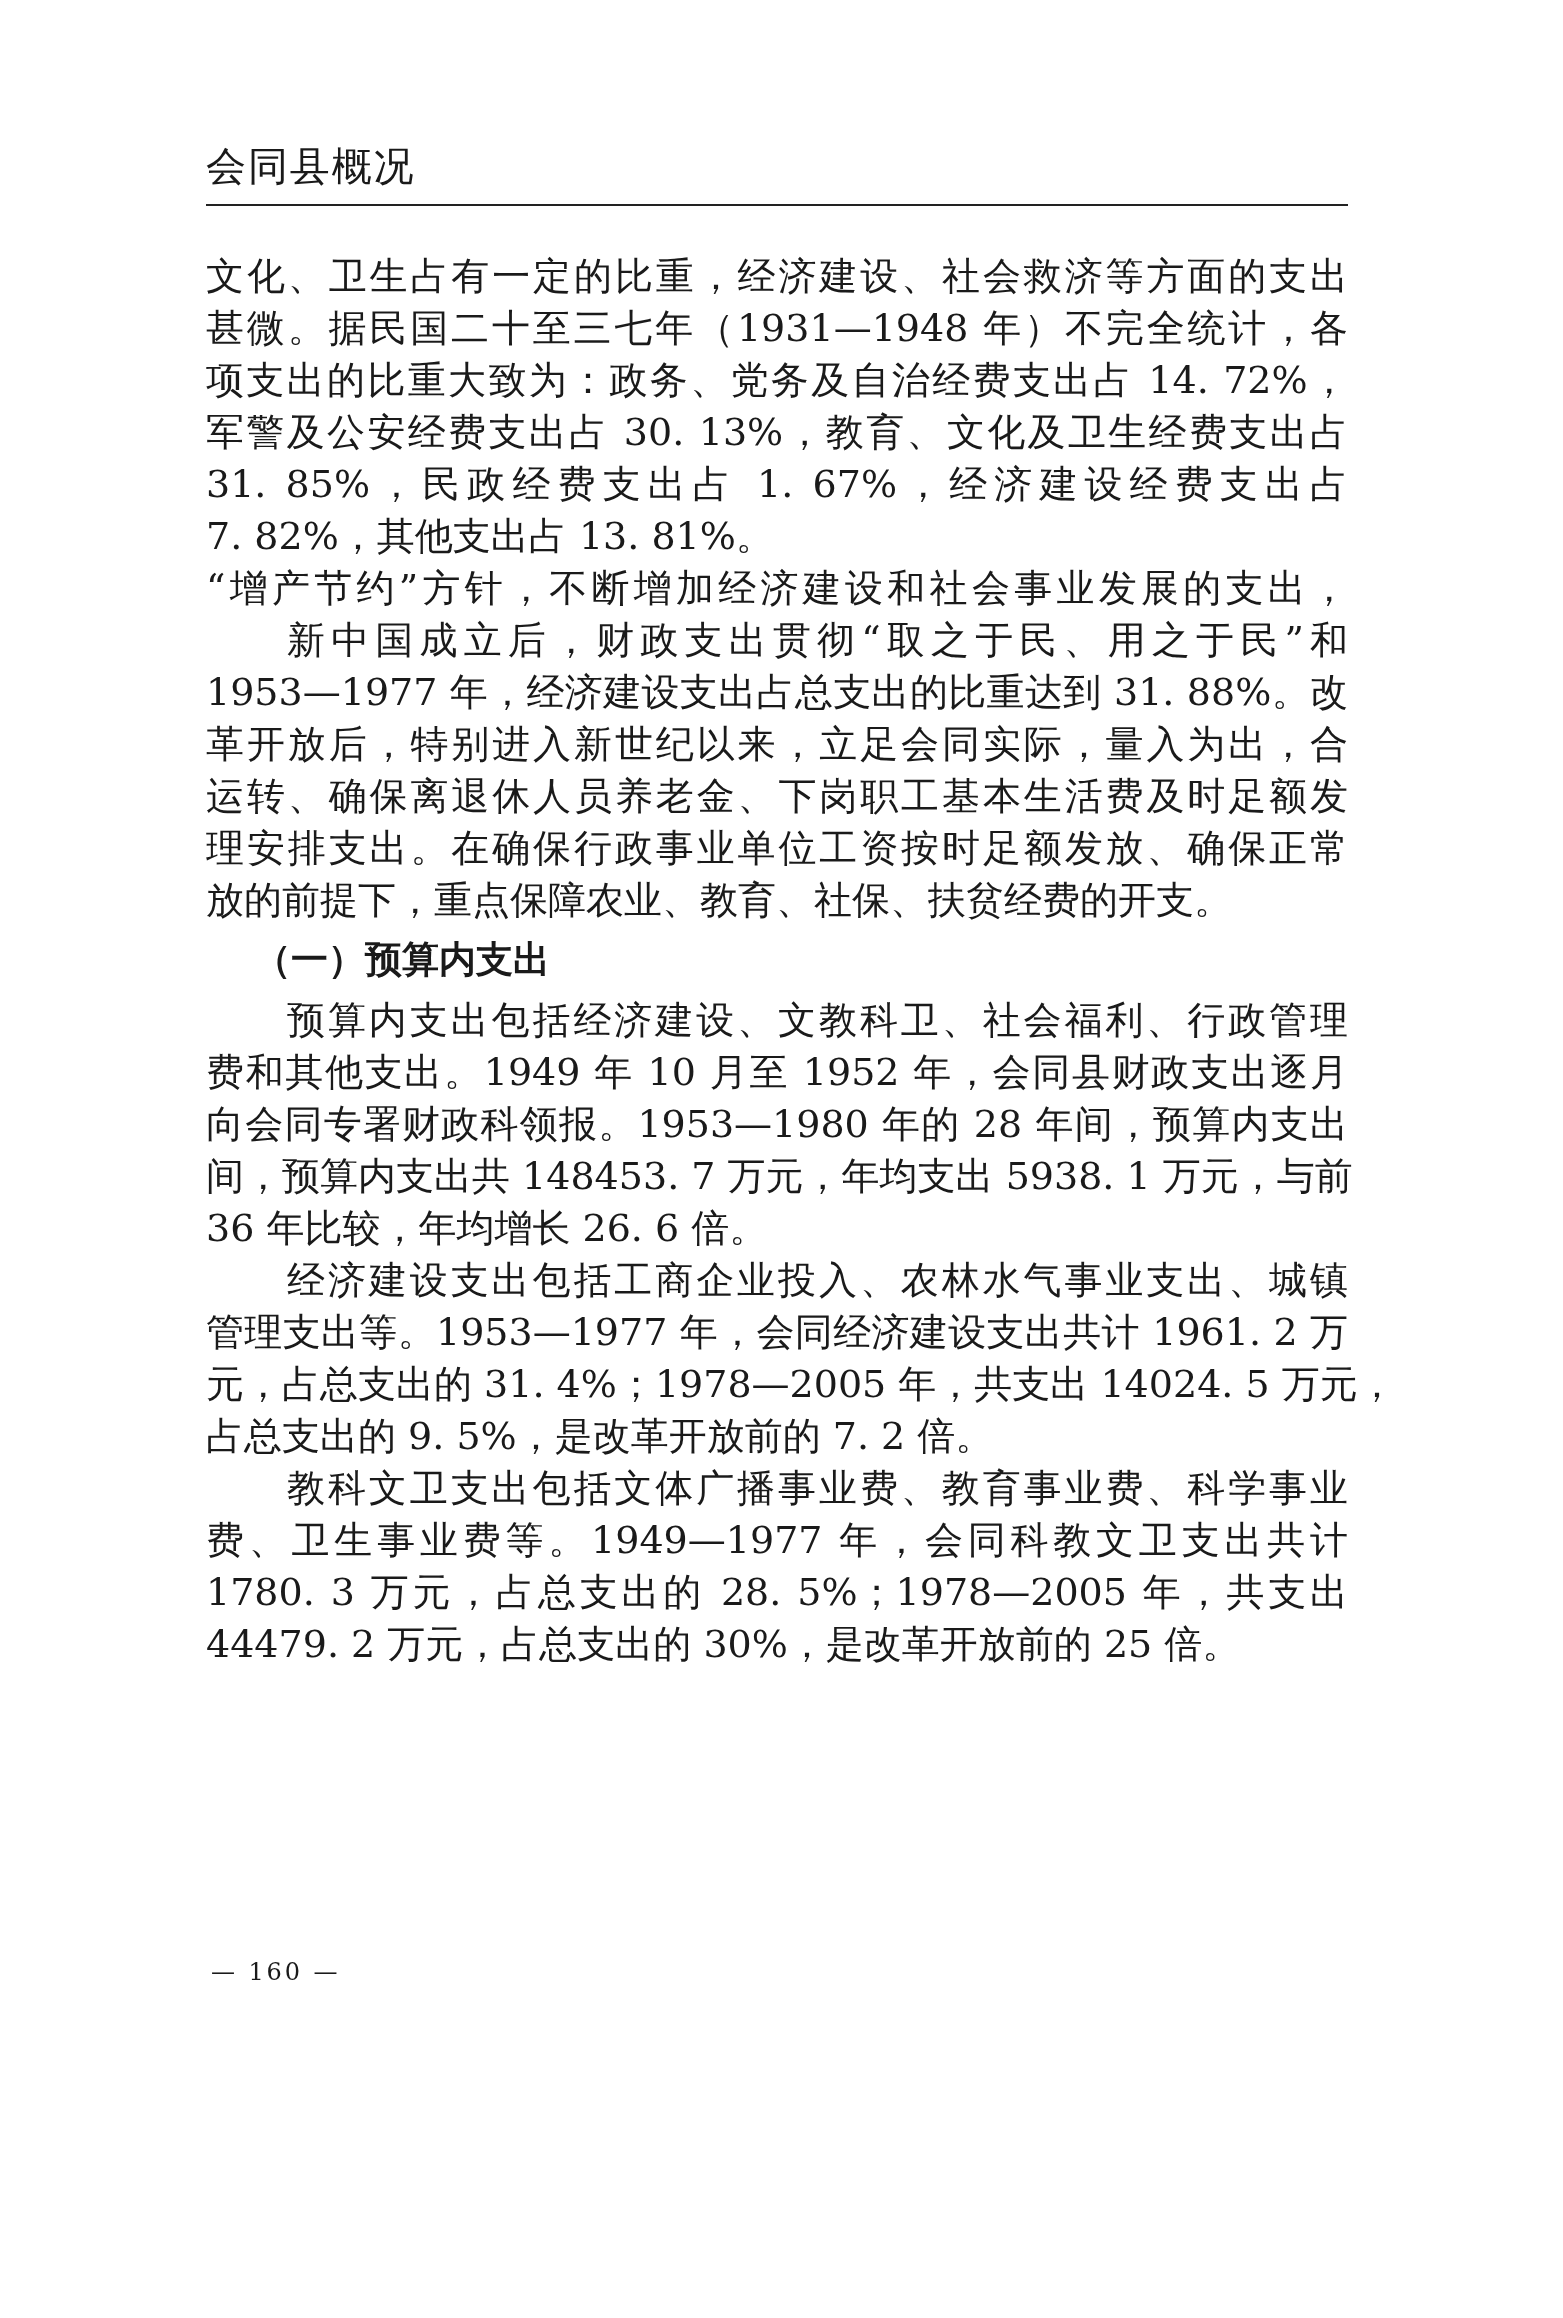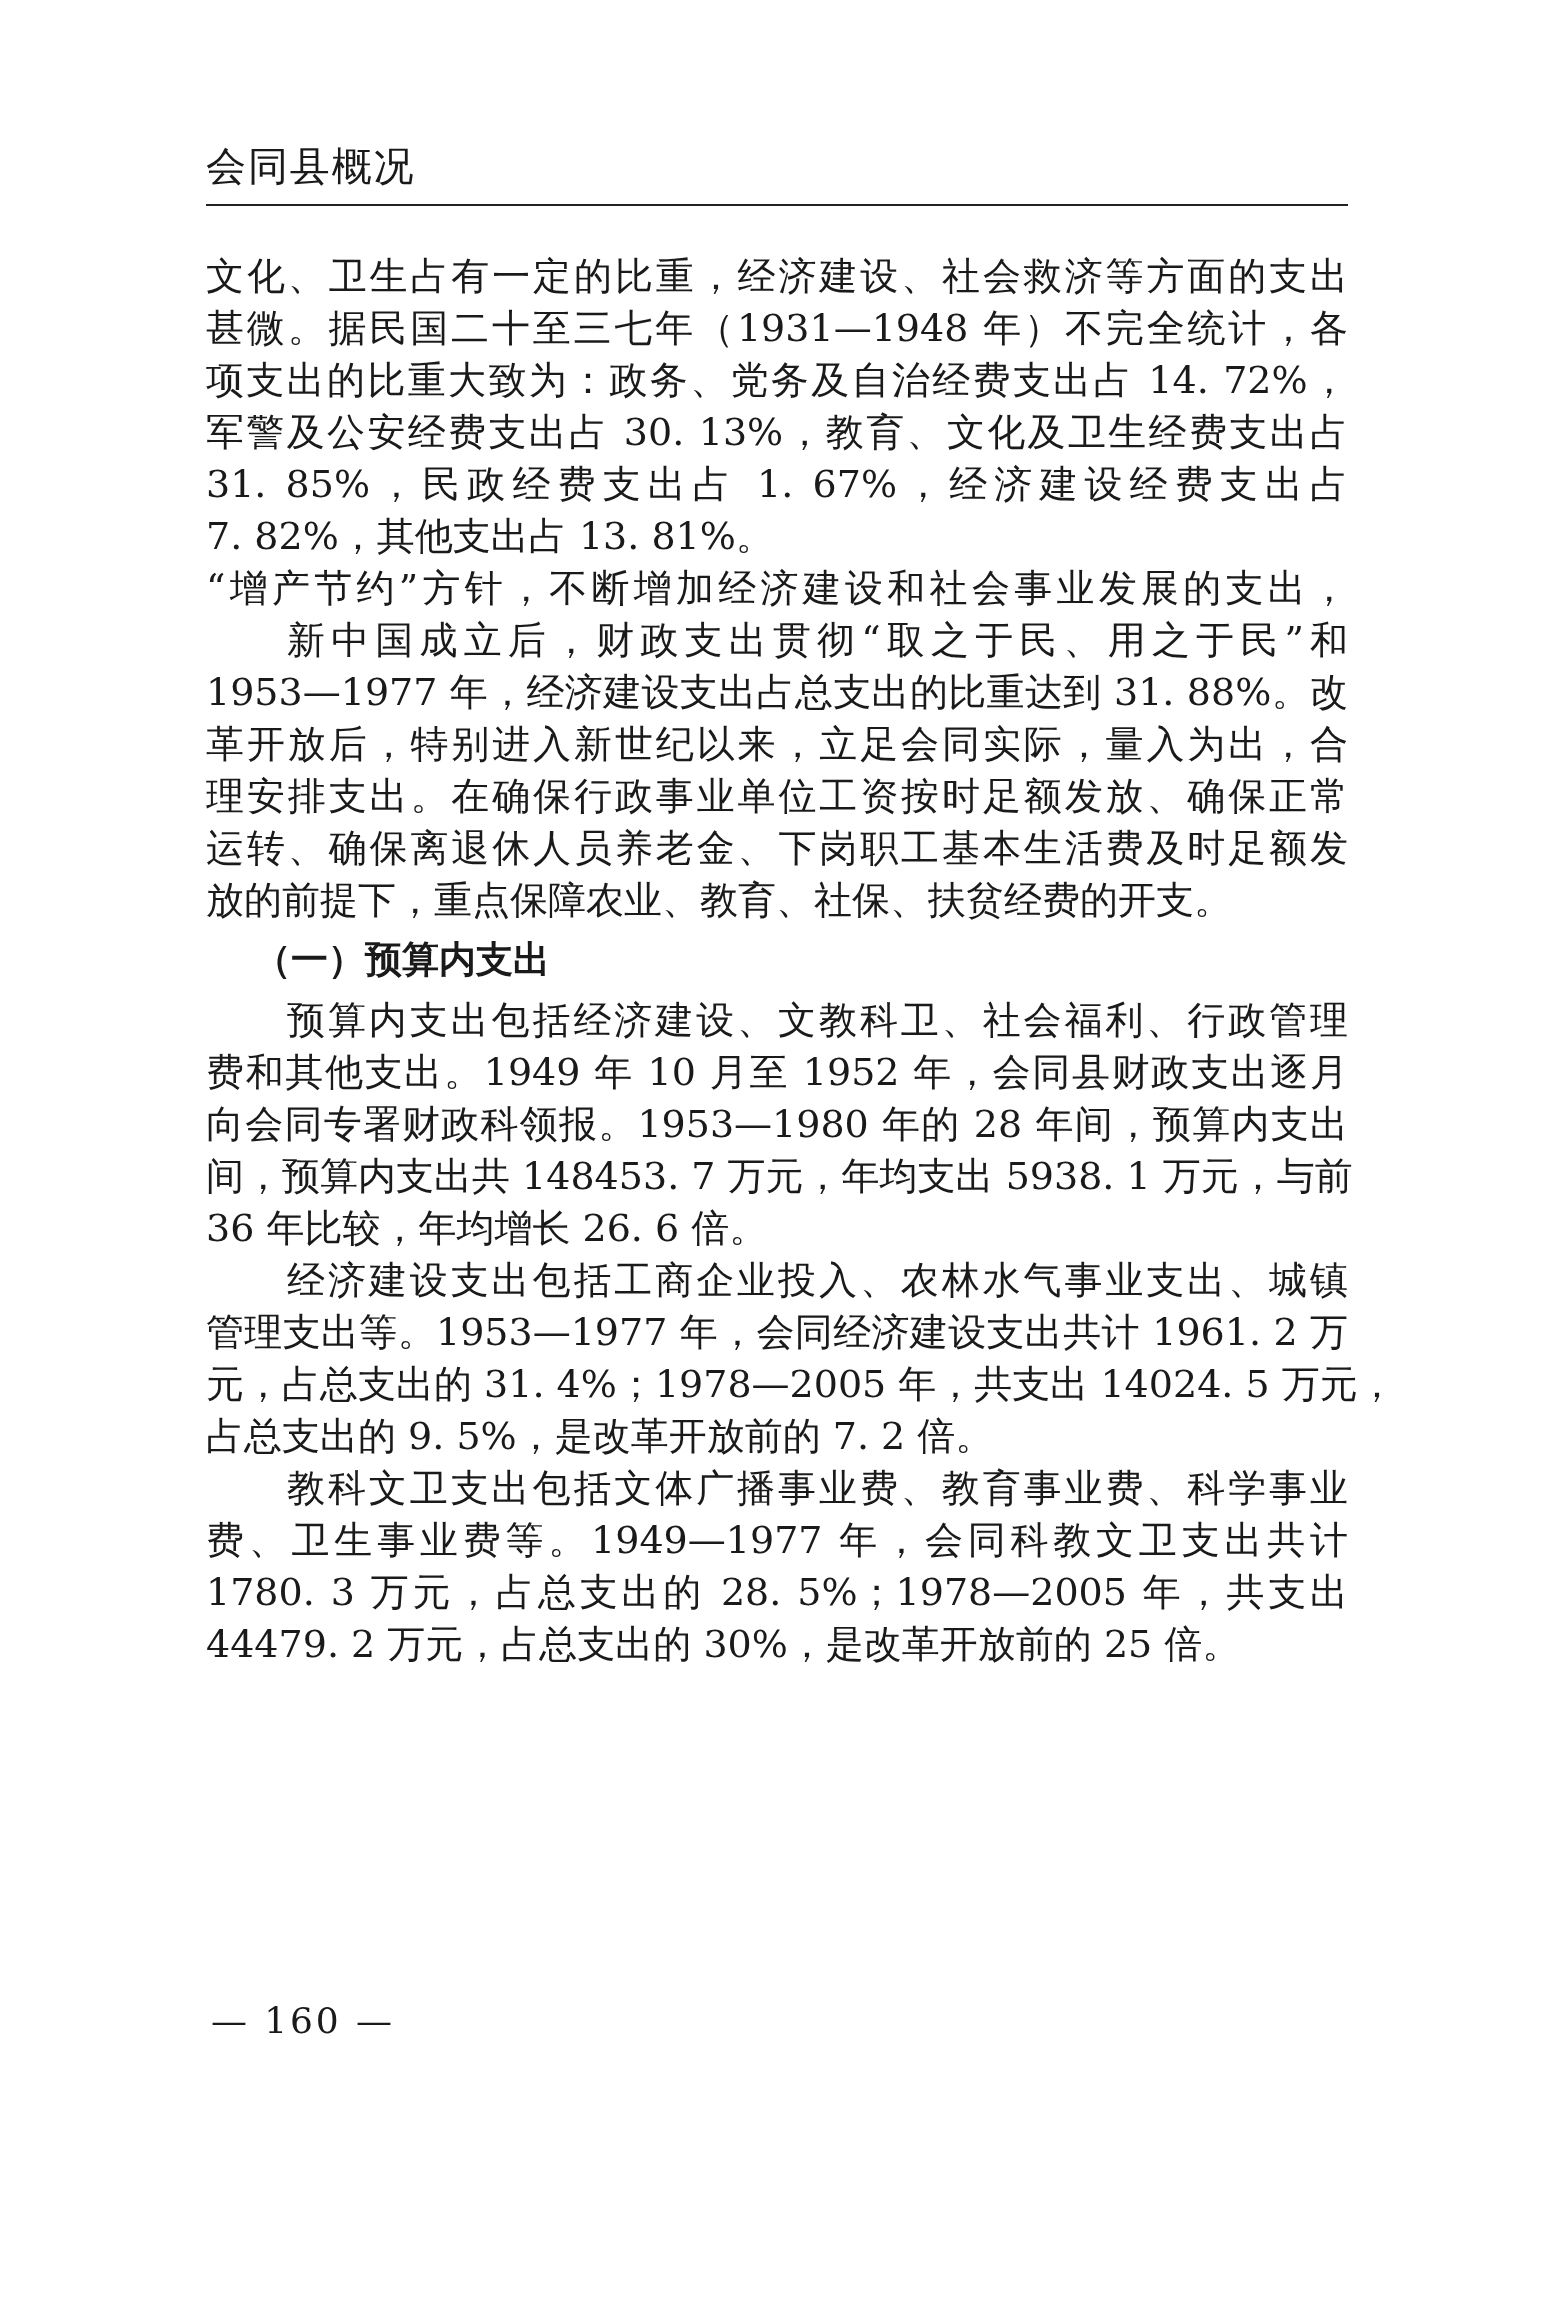--- a/index.html
+++ b/index.html
@@ -22,22 +22,22 @@
     text-align-last: left;
   }
   .para { margin: 0; }
   .section-heading {
     margin: 8px; text-indent: 40px; font-weight: bold;
     font-family: "DejaVu Sans", "Liberation Sans", sans-serif; font-size: 37px;
   }
   .line { display: block; white-space: nowrap; text-align-last: justify; }
   .line.last { text-align-last: left; }
   .page-number {
-    position: absolute; left: 211px; top: 2000px;
-    font-size: 36px; letter-spacing: 2.9px; text-align: center;
+    position: absolute; left: 211px; top: 1958px;
+    font-size: 24px; letter-spacing: 2.9px; text-align: center;
   }
 </style>
 </head>
 <body>
 
 <div class="running-head">会同县概况</div>
 <div class="head-rule"></div>
 
 <div class="body-text">
 
@@ -48,22 +48,22 @@
     <span class="line">军警及公安经费支出占 30. 13%，教育、文化及卫生经费支出占</span>
     <span class="line">31. 85%，民政经费支出占 1. 67%，经济建设经费支出占</span>
     <span class="line last">7. 82%，其他支出占 13. 81%。</span>
   </div>
 
   <div class="para">
     <span class="line">“增产节约”方针，不断增加经济建设和社会事业发展的支出，</span>
     <span class="line" style="padding-left:81px">新中国成立后，财政支出贯彻“取之于民、用之于民”和</span>
     <span class="line">1953—1977 年，经济建设支出占总支出的比重达到 31. 88%。改</span>
     <span class="line">革开放后，特别进入新世纪以来，立足会同实际，量入为出，合</span>
+    <span class="line">运转、确保离退休人员养老金、下岗职工基本生活费及时足额发</span>
     <span class="line">理安排支出。在确保行政事业单位工资按时足额发放、确保正常</span>
-    <span class="line">运转、确保离退休人员养老金、下岗职工基本生活费及时足额发</span>
     <span class="line last">放的前提下，重点保障农业、教育、社保、扶贫经费的开支。</span>
   </div>
 
   <div class="section-heading">（一）预算内支出</div>
 
   <div class="para">
     <span class="line" style="padding-left:81px">预算内支出包括经济建设、文教科卫、社会福利、行政管理</span>
     <span class="line">费和其他支出。1949 年 10 月至 1952 年，会同县财政支出逐月</span>
     <span class="line">向会同专署财政科领报。1953—1980 年的 28 年间，预算内支出</span>
     <span class="line">间，预算内支出共 148453. 7 万元，年均支出 5938. 1 万元，与前</span>

